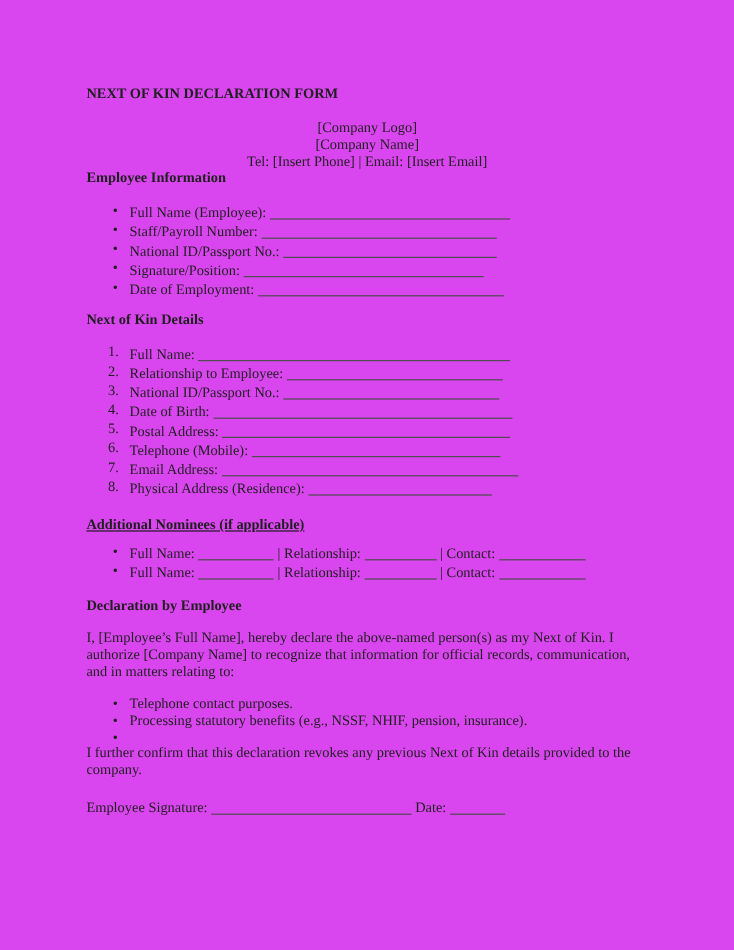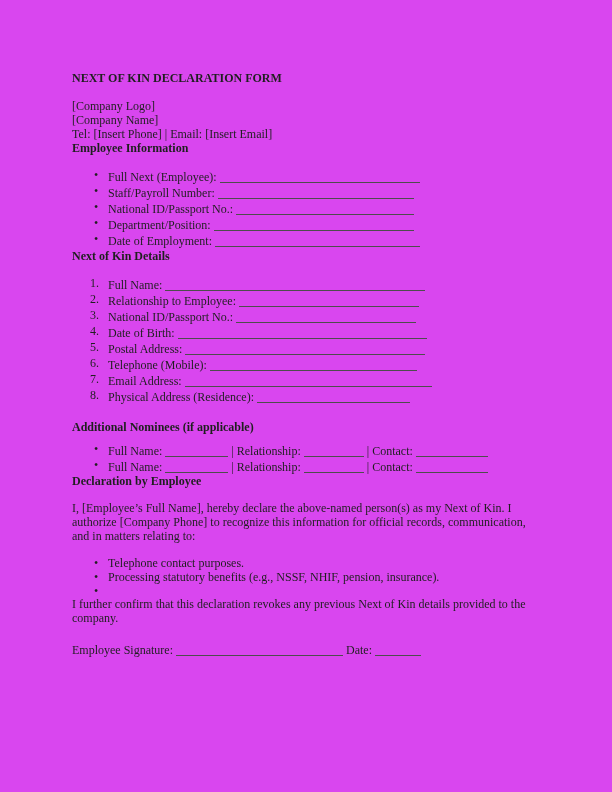--- a/index.html
+++ b/index.html
@@ -12,27 +12,27 @@
     overflow: hidden;
     font-family: "Liberation Serif", serif;
     font-size: 12px;
     line-height: 14px;
     color: #1f1f1f;
   }
   .content { padding: 71px 72px 0 72px; }
 
   .doc-title { font-weight: bold; }
   .company-block { margin-top: 14px; }
-  .company-block div { white-space: nowrap; }
+  .company-block div { white-space: nowrap; text-align: center; }
 
   .section-heading { font-weight: bold; }
   .h-emp { }
-  .h-nok { margin-top: 1px; }
-  .h-nom { margin-top: 16px; }
-  .h-dec { }
+  .h-nok { margin-top: 11px; }
+  .h-nom { margin-top: 16px; text-decoration: underline; }
+  .h-dec { margin-top: 13px; }
 
   ul.fields, ol.fields { list-style: none; margin: 13px 0 0 0; padding: 0; }
   ul.nominees { margin-top: 8px; }
   ul.purposes { margin-top: 13px; }
   li.row { position: relative; padding-left: 36px; white-space: nowrap; }
   li.wrap { white-space: normal; }
   .marker { position: absolute; left: 22px; top: 0; }
   .num { position: absolute; left: 18px; top: 0; }
 
   .bl {
@@ -58,36 +58,36 @@
       <div>[Company Logo]</div>
       <div>[Company Name]</div>
       <div>Tel: [Insert Phone] | Email: [Insert Email]</div>
     </div>
 
     <div class="section-heading h-emp">Employee Information</div>
 
     <ul class="fields">
       <li class="row">
         <span class="marker">•</span>
-        <span>Full Next (Employee):</span>
+        <span>Full Name (Employee):</span>
         <span class="bl" style="width:200px"></span>
       </li>
       <li class="row">
         <span class="marker">•</span>
         <span>Staff/Payroll Number:</span>
         <span class="bl" style="width:196px"></span>
       </li>
       <li class="row">
         <span class="marker">•</span>
         <span>National ID/Passport No.:</span>
         <span class="bl" style="width:178px"></span>
       </li>
       <li class="row">
         <span class="marker">•</span>
-        <span>Department/Position:</span>
+        <span>Signature/Position:</span>
         <span class="bl" style="width:200px"></span>
       </li>
       <li class="row">
         <span class="marker">•</span>
         <span>Date of Employment:</span>
         <span class="bl" style="width:205px"></span>
       </li>
     </ul>
 
     <div class="section-heading h-nok">Next of Kin Details</div>
@@ -153,21 +153,21 @@
         <span class="bl" style="width:63px"></span>
         <span>| Relationship:</span>
         <span class="bl" style="width:60px"></span>
         <span>| Contact:</span>
         <span class="bl" style="width:72px"></span>
       </li>
     </ul>
 
     <div class="section-heading h-dec">Declaration by Employee</div>
 
-    <div class="para">I, [Employee’s Full Name], hereby declare the above-named person(s) as my Next of Kin. I authorize [Company Phone] to recognize this information for official records, communication, and in matters relating to:</div>
+    <div class="para">I, [Employee’s Full Name], hereby declare the above-named person(s) as my Next of Kin. I authorize [Company Name] to recognize that information for official records, communication, and in matters relating to:</div>
 
     <ul class="fields purposes">
       <li class="row wrap">
         <span class="marker">•</span>
         <span>Telephone contact purposes.</span>
       </li>
       <li class="row wrap">
         <span class="marker">•</span>
         <span>Processing statutory benefits (e.g., NSSF, NHIF, pension, insurance).</span>
       </li>

